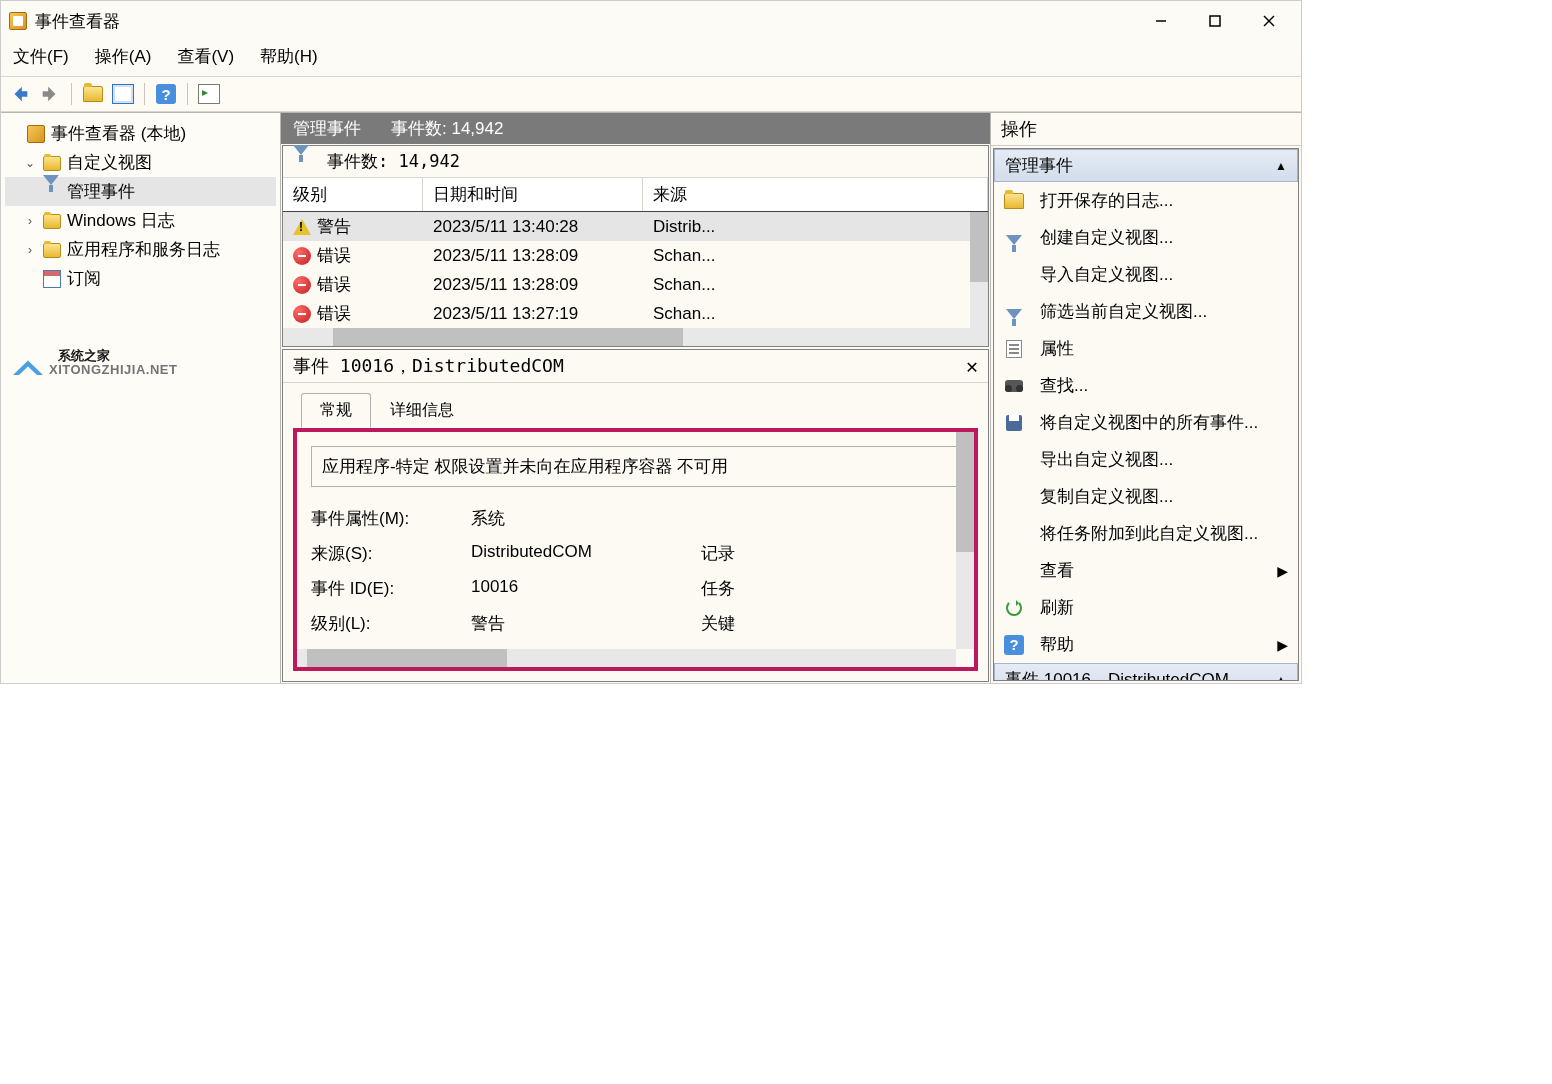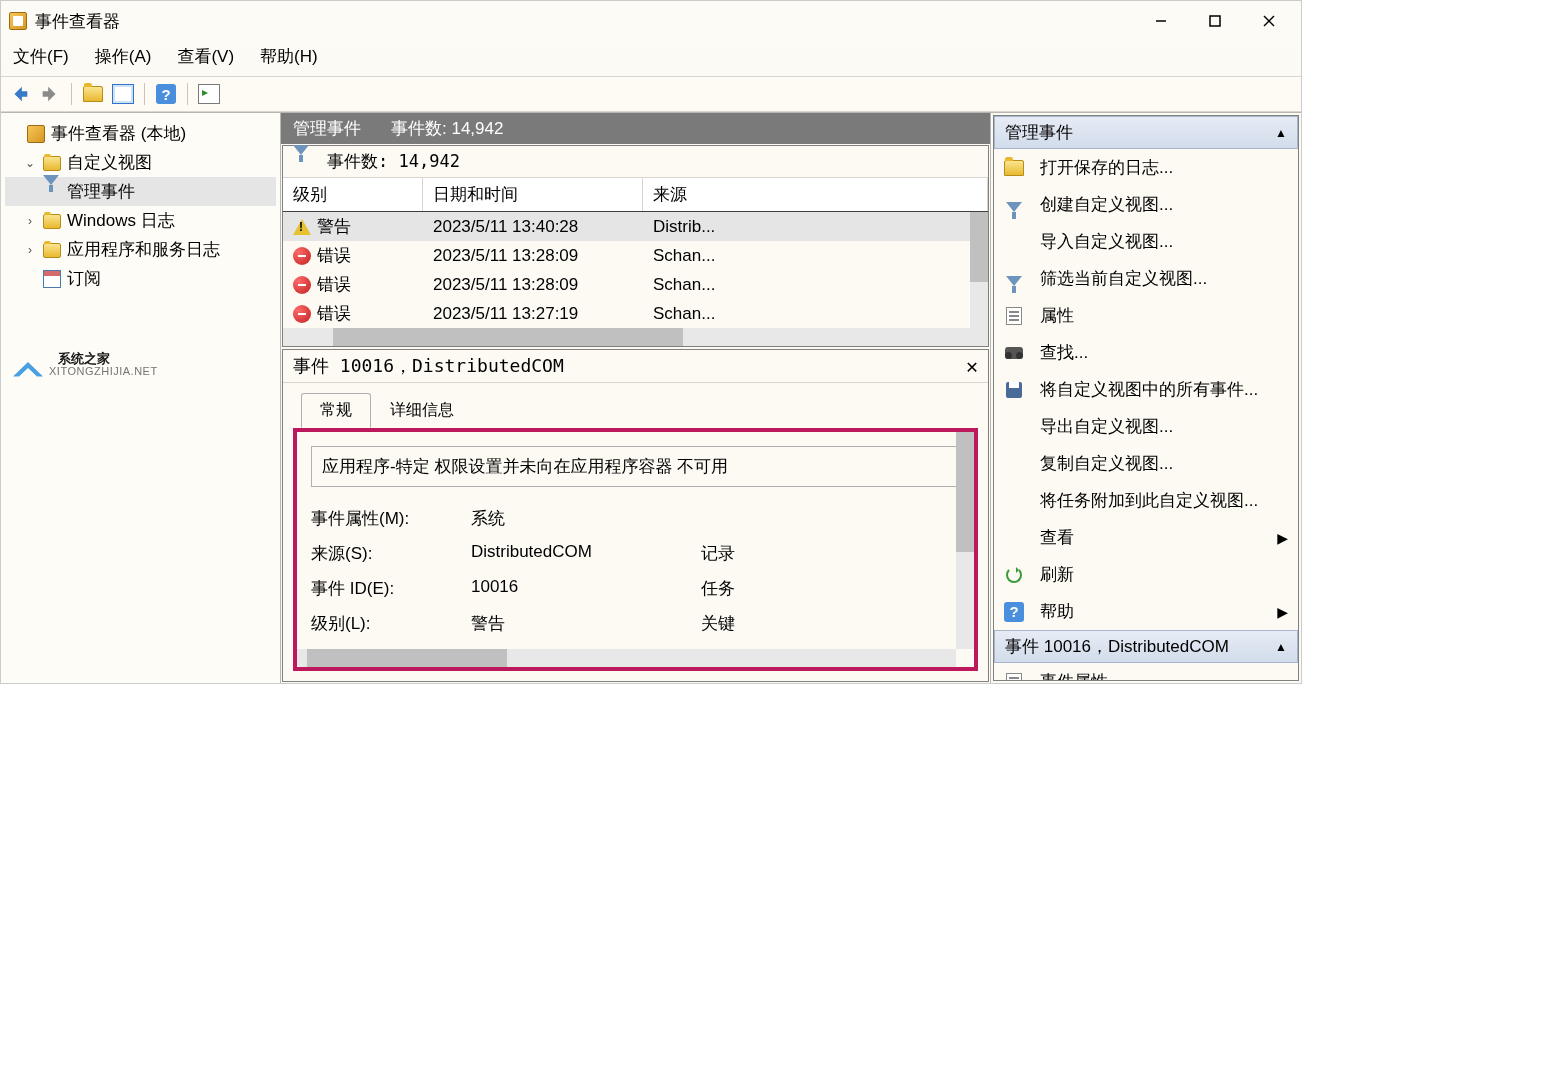--- a/index.html
+++ b/index.html
@@ -42,21 +42,21 @@
     .ic-funnel { width:0;height:0;border-left:8px solid transparent;border-right:8px solid transparent;border-top:10px solid #6d94bd; position:relative; top:2px;}
     .ic-funnel::after{content:"";position:absolute;left:-2px;top:0;width:4px;height:7px;background:#6d94bd;}
     .ic-cal { background:#fff;border:1px solid #4a7ab0; position:relative;}
     .ic-cal::before{content:"";position:absolute;left:0;top:0;right:0;height:5px;background:#d46a6a;}
     .indent1{padding-left:18px;} .indent2{padding-left:38px;}
     .tree-selected{ background:#e5e5e5; }
     
     .watermark { margin-top:auto; margin-bottom:300px; padding-left:8px; display:flex; align-items:center; gap:6px; opacity:0.9; }
     .wm-logo { width:30px; height:24px; background:#3698e0; clip-path: polygon(0 100%, 50% 40%, 100% 100%, 80% 100%, 50% 65%, 20% 100%); position:relative;}
     .wm-text { font-size:13px; font-weight:bold; line-height:1;margin-left:9px; }
-    .wm-sub { font-size:11px; color:#666; letter-spacing:0.5px; }
+    .wm-sub { font-size:13px; color:#666; letter-spacing:0.5px;font-weight:bold; }
     
     .middlepane { flex:1; display:flex; flex-direction:column; border-right:1px solid #b8b6b1; background:#fdfaf4; min-width:0; }
     
     .mid-header { background:#7a7a7a; color:#fff; padding:4px 12px; font-size:17px; display:flex; gap:30px; }
     
     .grid-wrap { border:1px solid #808080; margin:1px; display:flex; flex-direction:column; flex: 0 0 auto; }
     .filter-row { display:flex; align-items:center; gap:16px; padding:4px 10px; font-size:17px; font-family:"NSimSun","SimSun",monospace; border-bottom:1px solid #d9d6cf; }
     .grid-head { display:flex; background:#fff; border-bottom:1px solid #404040; font-size:17px; }
     .grid-head div { padding:5px 10px; border-right:1px solid #d8d5cf; }
     .col-level{width:140px;} .col-date{width:220px;} .col-src{flex:1;}
@@ -298,20 +298,21 @@
               <div class="detail-sb-thumb"></div>
             </div>
           <div class="detail-hsb">
               <div class="detail-hsb-thumb"></div>
             </div>
         </div>
       </div>
     </div>
 
     <div class="rightpane">
+      <div class="rp-title">操作</div>
       <div class="rp-body">
         <div class="rp-sec-head">
           <span>管理事件</span>
           <span class="caret">▲</span>
         </div>
         <div id="rp-list1">
             <div class="rp-item">
               <span class="rp-icon">
                 <span class="tb-folder"></span>
               </span>

